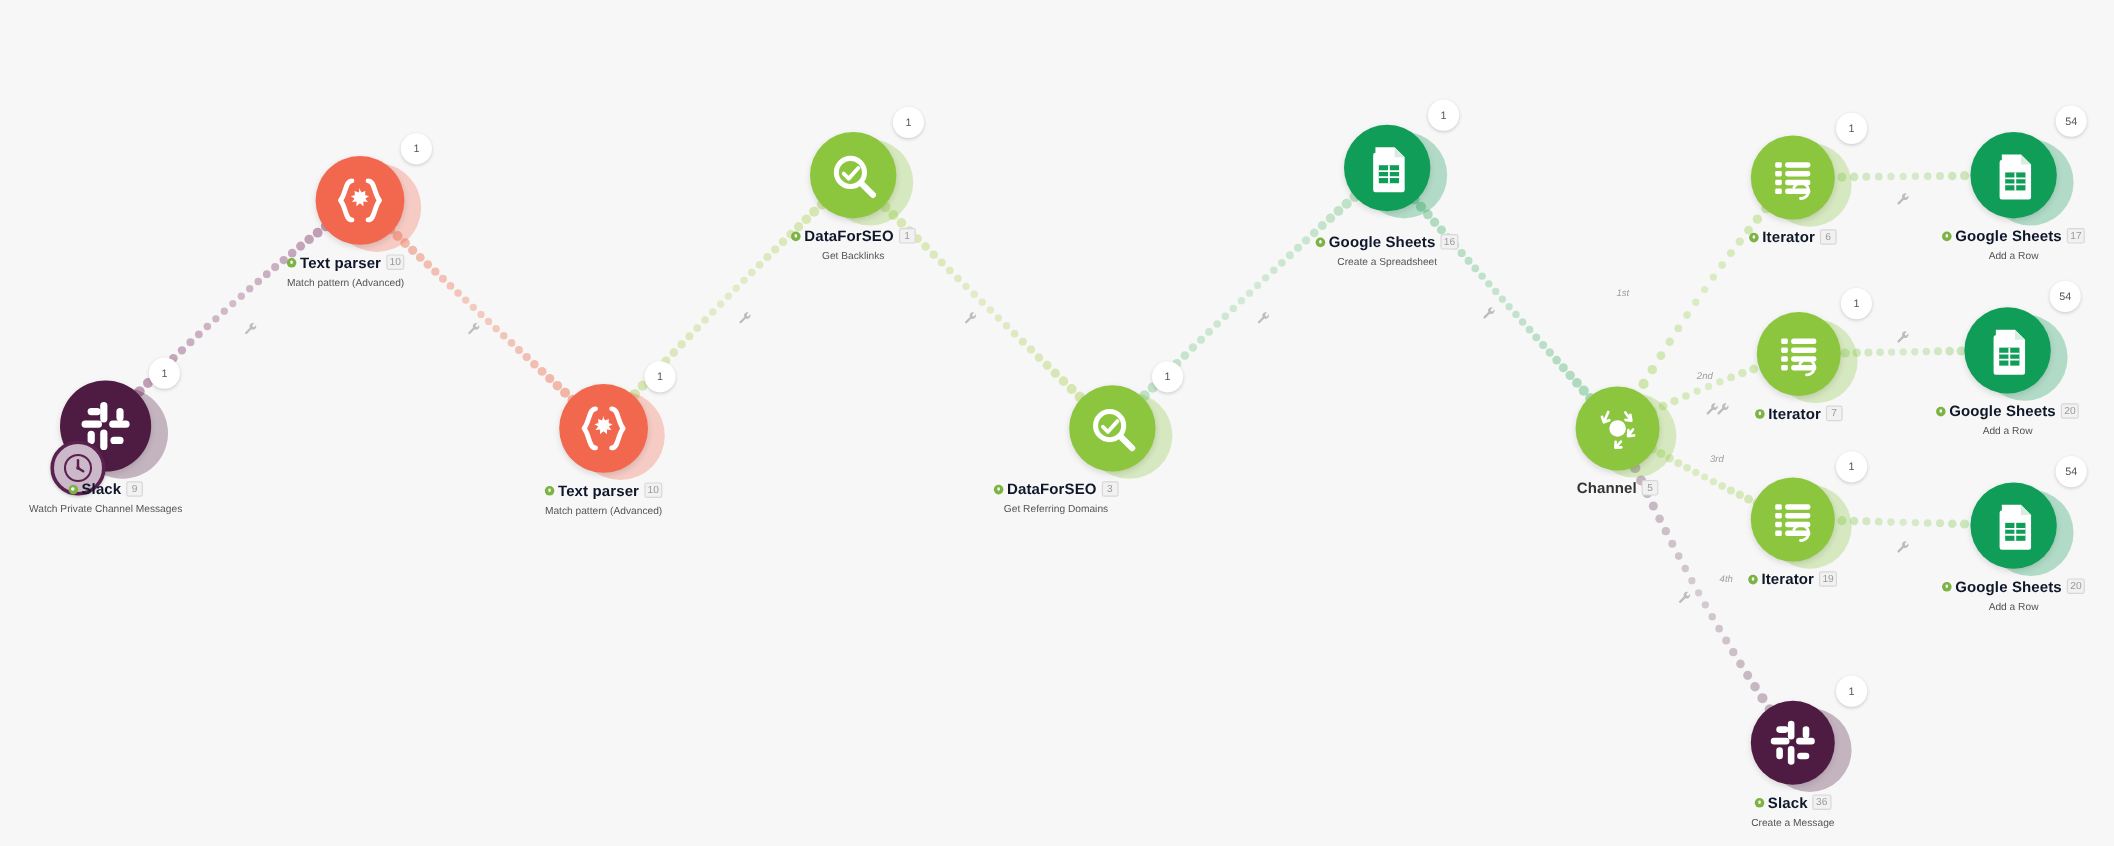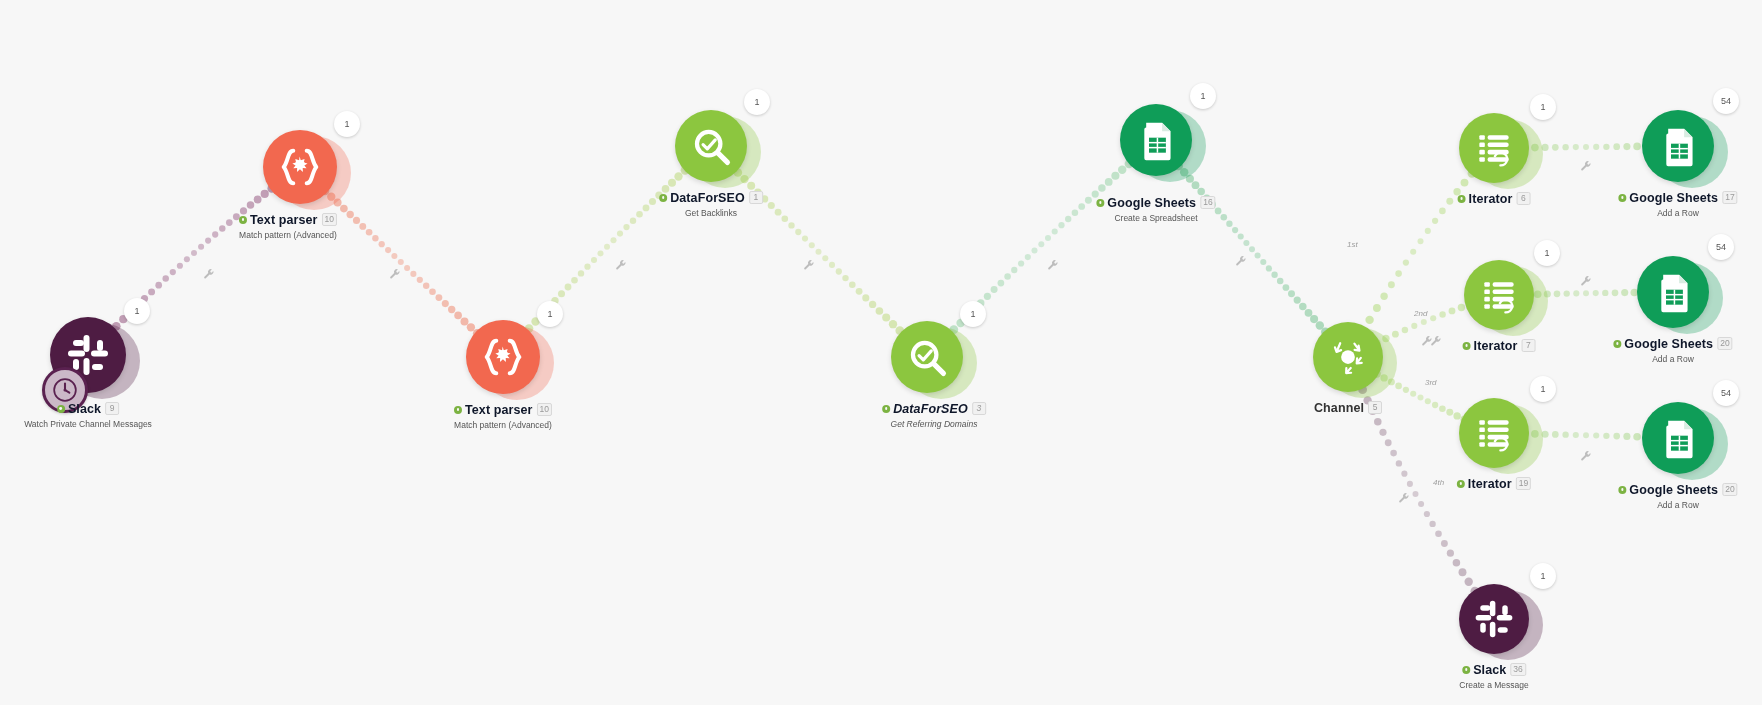--- a/index.html
+++ b/index.html
@@ -527,21 +527,21 @@
       </div>
       <div class="node">
         <div class="ghost" style="left: 905px; top: 327px; width: 72px; height: 72px; background: rgb(140, 198, 63); opacity: 0.3;"></div>
         <div class="circle" style="left: 891px; top: 321px; width: 72px; height: 72px; background: rgb(140, 198, 63);">
           <svg width="45" height="45" viewBox="0 0 48 48">
       <circle cx="21" cy="21" r="12.5" fill="none" stroke="#ffffff" stroke-width="4.5"></circle>
       <path d="M30.5 30.5 L41 41" stroke="#ffffff" stroke-width="5.5" stroke-linecap="round"></path>
       <path d="M15 22 l4.5 4.5 l8.5 -9.5" fill="none" stroke="#ffffff" stroke-width="3.4" stroke-linecap="round" stroke-linejoin="round"></path>
       </svg>
         </div>
-        <div class="label" style="left: 934px; top: 399px; font-style: italic;">
+        <div class="label" style="left: 880px; top: 399px;">
           <div><span class="dot"></span><span class="ttl">DataForSEO</span><span class="badge">3</span></div>
           <div class="sub">Get Referring Domains</div>
         </div>
       </div>
       <div class="node">
         <div class="ghost" style="left: 1134px; top: 110px; width: 72px; height: 72px; background: rgb(15, 157, 88); opacity: 0.3;"></div>
         <div class="circle" style="left: 1120px; top: 104px; width: 72px; height: 72px; background: rgb(15, 157, 88);">
           <svg width="45" height="45" viewBox="0 0 48 48">
       <path d="M13 5 h17 l9 9 v29 a2 2 0 0 1 -2 2 h-24 a2 2 0 0 1 -2 -2 v-31 a2 2 0 0 1 2 -2 z" fill="#ffffff"></path>
       <path d="M30 5 l9 9 h-9 z" fill="#d9ece2"></path>

